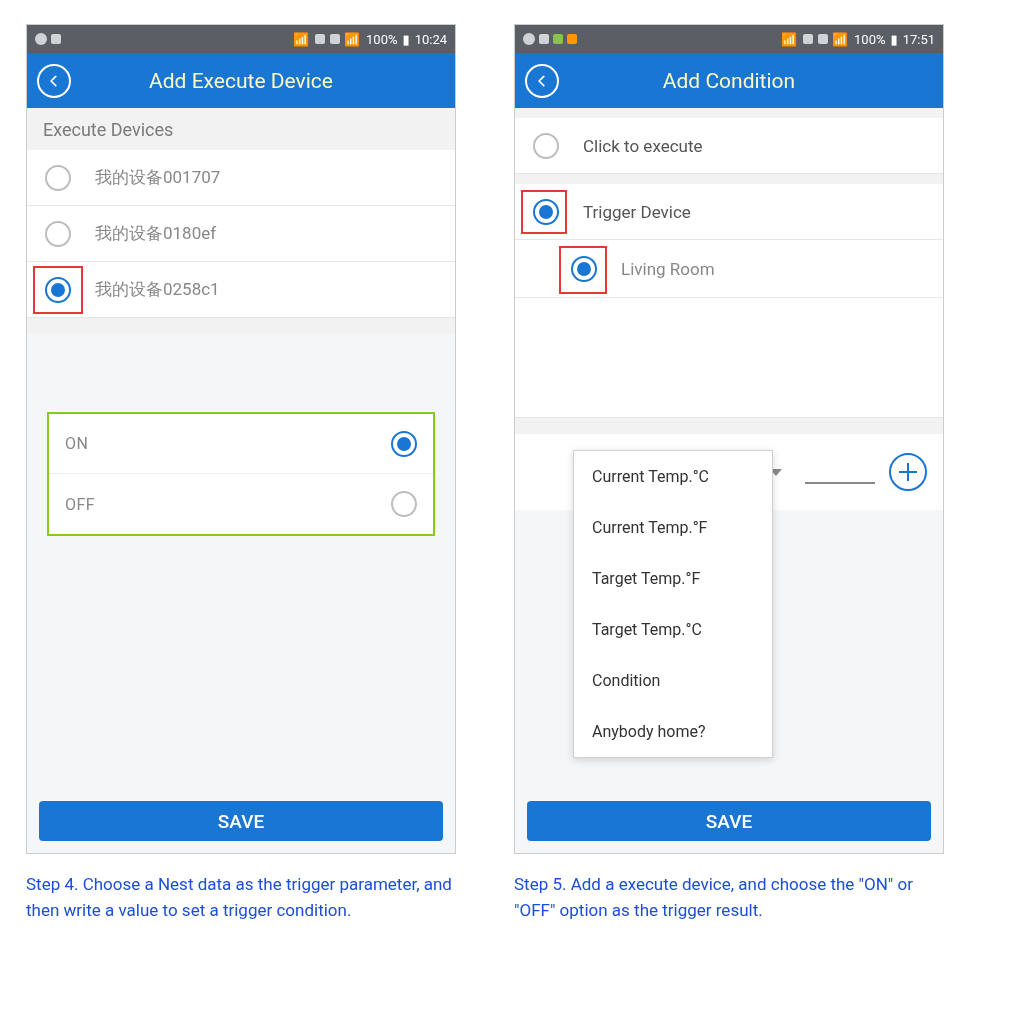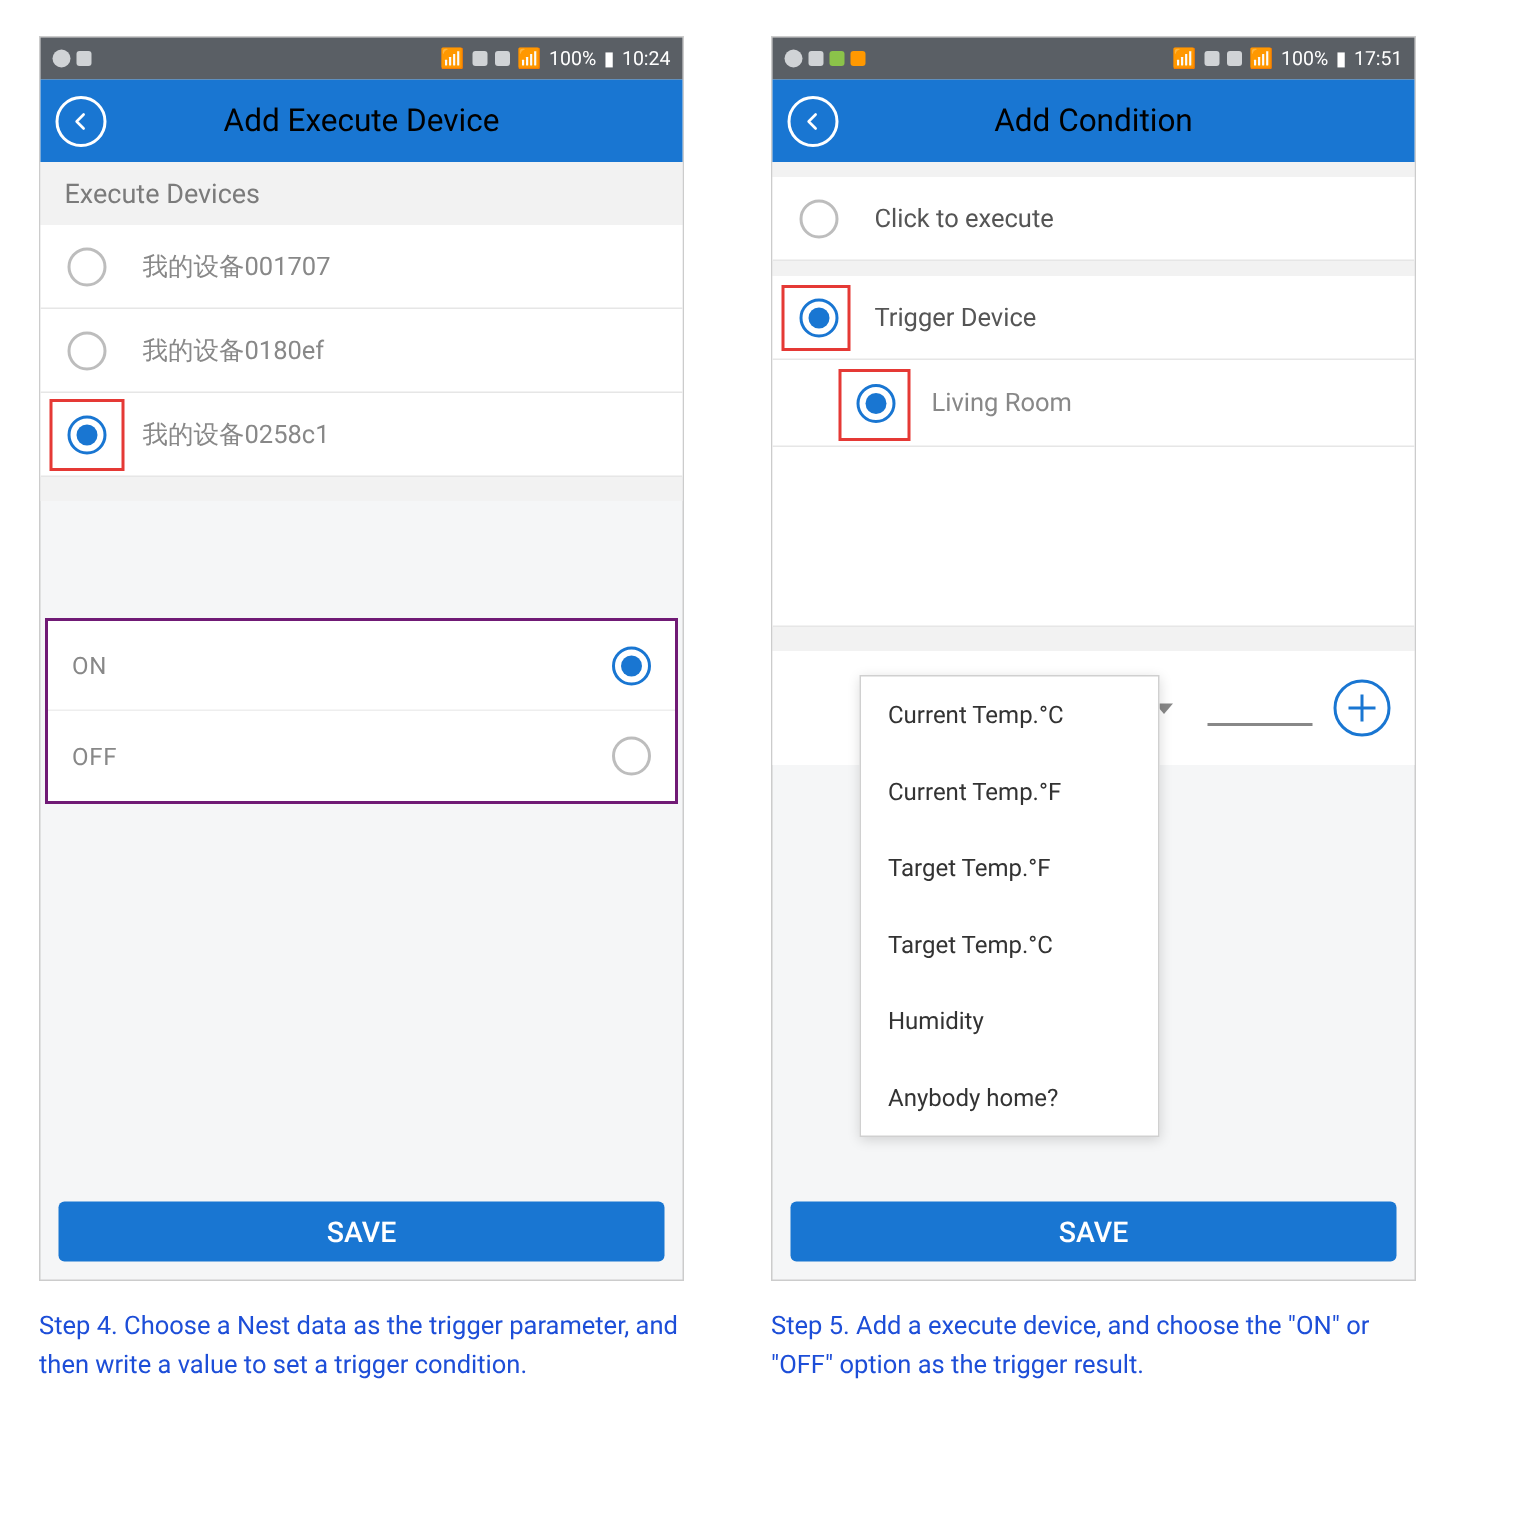--- a/index.html
+++ b/index.html
@@ -35,21 +35,21 @@
     font-size: 13px;
   }
   .status-left { display: flex; gap: 4px; align-items: center; }
   .status-right { display: flex; gap: 5px; align-items: center; }
   .status-icon-box { width: 12px; height: 12px; background: #d0d3d6; border-radius: 2px; }
   .status-icon-box.sm { width: 10px; height: 10px; }
   .status-icon-box.rnd { border-radius: 50%; }
   
   .title-bar {
     background: #1976d2;
-    color: #000000;
+    color: #fef9c3;
     height: 55px;
     display: flex;
     align-items: center;
     position: relative;
   }
   .back-btn {
     width: 34px; height: 34px;
     border: 2px solid #fff;
     border-radius: 50%;
     display: flex; align-items: center; justify-content: center;
@@ -101,21 +101,21 @@
   .highlight-box {
     position: absolute; border: 2px solid #e53935; pointer-events: none;
   }
   .spacer { flex: 1; }
   .save-btn {
     margin: 12px; height: 40px; background: #1976d2; color: #fff;
     border-radius: 4px; display: flex; align-items: center; justify-content: center;
     font-size: 19px; font-weight: 500; cursor: pointer;
   }
   .on-off-block {
-    margin: 78px 3px 0; border: 2px solid #701a75;
+    margin: 78px 20px 0; border: 2px solid #84cc16;
     background: #fff;
   }
   .onoff-row {
     display: flex; align-items: center; padding: 0 16px; height: 60px;
     border-bottom: 1px solid #eee;
   }
   .onoff-row:last-child { border-bottom: none; }
   .onoff-label { font-size: 16px; color: #888; letter-spacing: 0.5px;}
   
   .white-area { background: #fff; min-height: 120px; border-bottom: 1px solid #e6e6e6; }
@@ -275,21 +275,21 @@
         <span class="comparator">≥</span>
         <span class="caret-down"></span>
         <div class="value-line"></div>
         <div class="plus-btn"></div>
 
         <div class="dropdown">
           <div class="dropdown-item">Current Temp.°C</div>
           <div class="dropdown-item">Current Temp.°F</div>
           <div class="dropdown-item">Target Temp.°F</div>
           <div class="dropdown-item">Target Temp.°C</div>
-          <div class="dropdown-item">Humidity</div>
+          <div class="dropdown-item">Condition</div>
           <div class="dropdown-item">Anybody home?</div>
         </div>
       </div>
 
       <div class="spacer"></div>
       <div class="save-btn">
         <span>SAVE</span>
       </div>
     </div>
   </div>

